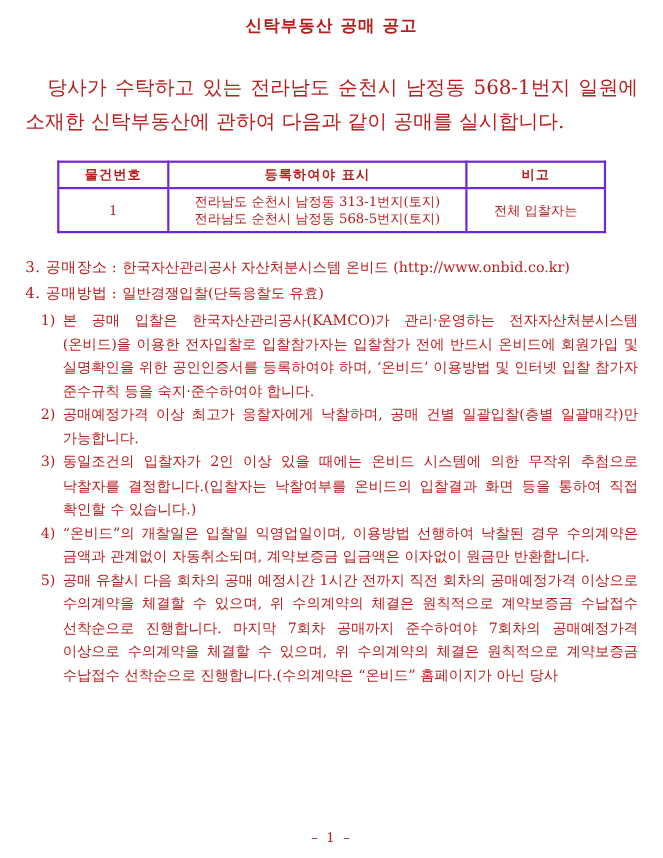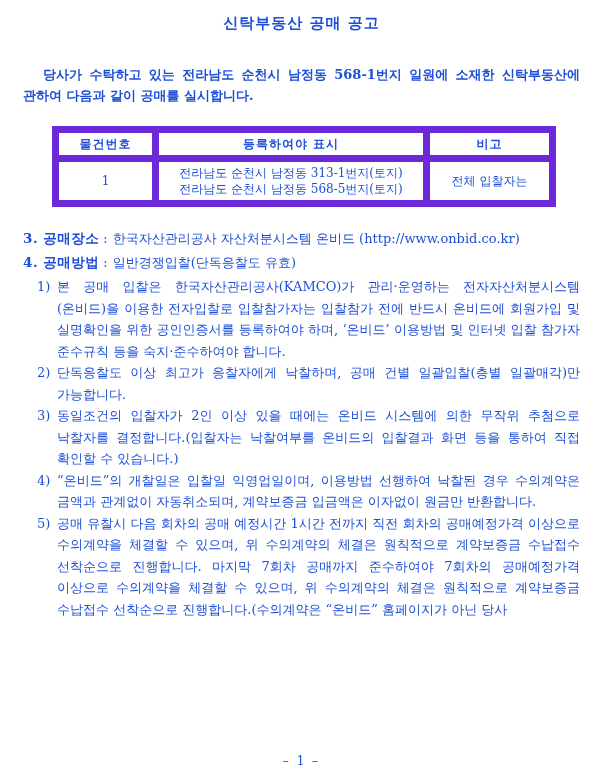--- a/index.html
+++ b/index.html
@@ -2,40 +2,40 @@
 <html lang="ko"><head>
 <meta charset="utf-8">
 <style>
   html, body { margin: 0; padding: 0; background: #ffffff; }
   .page {
     position: relative;
     width: 603px;
     height: 780px;
     margin: 0 auto;
     background: #ffffff;
-    color: #1d4ed8;
+    color: #b91c1c;
     font-family: "DejaVu Serif", "Liberation Serif", serif;
     box-sizing: border-box;
     padding: 12px 23px 0 23px;
     overflow: hidden;
   }
 
   .doc-title {
     text-align: center;
     font-weight: bold;
     font-size: 15px;
     line-height: 23px;
     letter-spacing: 1px;
   }
 
   .intro {
     margin-top: 29px;
-    font-weight: bold;
-    font-size: 13px;
-    line-height: 21px;
+    font-weight: normal;
+    font-size: 18px;
+    line-height: 31px;
     text-align: justify;
     text-indent: 20px;
     word-break: keep-all;
   }
 
   .sec-heading {
     font-weight: bold;
     font-size: 13.5px;
     line-height: 23px;
     letter-spacing: 0.5px;
@@ -43,39 +43,39 @@
 
   .sec1 { margin-top: 20px; }
 
   table.lot-table {
     margin: 4px 0 0 29px;
     border-collapse: collapse;
     width: 497px;
     table-layout: fixed;
   }
   table.lot-table th, table.lot-table td {
-    border: 7px solid #6d28d9;
+    border: 2px solid #6d28d9;
     font-size: 12px;
     line-height: 16px;
     text-align: center;
     vertical-align: middle;
     padding: 3px 2px;
     font-weight: normal;
   }
   table.lot-table th { font-weight: bold; letter-spacing: 1px; }
   col.c1 { width: 100px; }
   col.c2 { width: 271px; }
   col.c3 { width: 126px; }
 
   .sec2 { margin-top: 26px; }
   .sec2-note { font-size: 13px; line-height: 23px; }
 
   .sec3 { margin-top: 20px; font-size: 13px; line-height: 23px; }
   .sec4-head { margin-top: 1px; font-size: 13px; line-height: 23px; }
-  .inline-label { font-weight: bold; font-size: 13.5px; letter-spacing: 0.5px; }
+  .inline-label { font-weight: normal; font-size: 13.5px; letter-spacing: 0.5px; }
   .inline-sep { margin: 0 5px 0 4px; }
 
   .items { margin: 2px 0 0 14px; }
   .item { display: flex; font-size: 13px; line-height: 21.5px; }
   .item-no { flex: none; width: 20px; }
   .item-text { flex: 1; text-align: justify; word-break: keep-all; }
 
   .page-footer {
     position: absolute;
     left: 0; right: 0;
@@ -130,21 +130,21 @@
     <span class="inline-label">4. 공매방법</span><span class="inline-sep">:</span><span>일반경쟁입찰(단독응찰도 유효)</span>
   </div>
 
   <div class="items">
     <div class="item">
       <span class="item-no">1)</span>
       <div class="item-text">본 공매 입찰은 한국자산관리공사(KAMCO)가 관리·운영하는 전자자산처분시스템(온비드)을 이용한 전자입찰로 입찰참가자는 입찰참가 전에 반드시 온비드에 회원가입 및 실명확인을 위한 공인인증서를 등록하여야 하며, ‘온비드’ 이용방법 및 인터넷 입찰 참가자 준수규칙 등을 숙지·준수하여야 합니다.</div>
     </div>
     <div class="item">
       <span class="item-no">2)</span>
-      <div class="item-text">단독응찰도 이상 최고가 응찰자에게 낙찰하며, 공매 건별 일괄입찰(층별 일괄매각)만 가능합니다.</div>
+      <div class="item-text">공매예정가격 이상 최고가 응찰자에게 낙찰하며, 공매 건별 일괄입찰(층별 일괄매각)만 가능합니다.</div>
     </div>
     <div class="item">
       <span class="item-no">3)</span>
       <div class="item-text">동일조건의 입찰자가 2인 이상 있을 때에는 온비드 시스템에 의한 무작위 추첨으로 낙찰자를 결정합니다.(입찰자는 낙찰여부를 온비드의 입찰결과 화면 등을 통하여 직접 확인할 수 있습니다.)</div>
     </div>
     <div class="item">
       <span class="item-no">4)</span>
       <div class="item-text">“온비드”의 개찰일은 입찰일 익영업일이며, 이용방법 선행하여 낙찰된 경우 수의계약은 금액과 관계없이 자동취소되며, 계약보증금 입금액은 이자없이 원금만 반환합니다.</div>
     </div>
     <div class="item">

